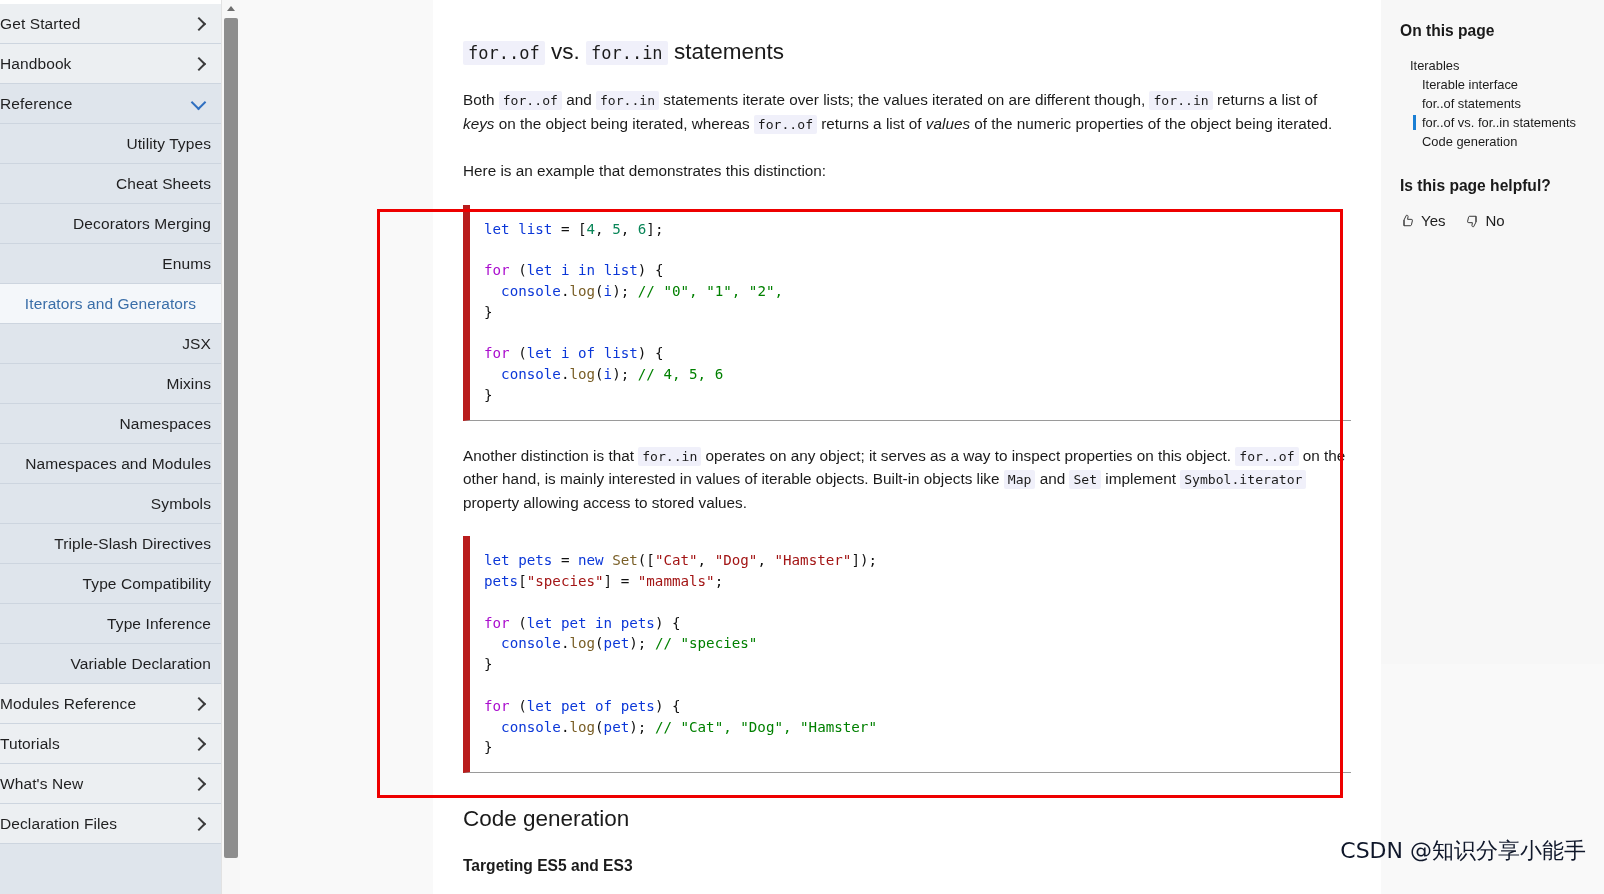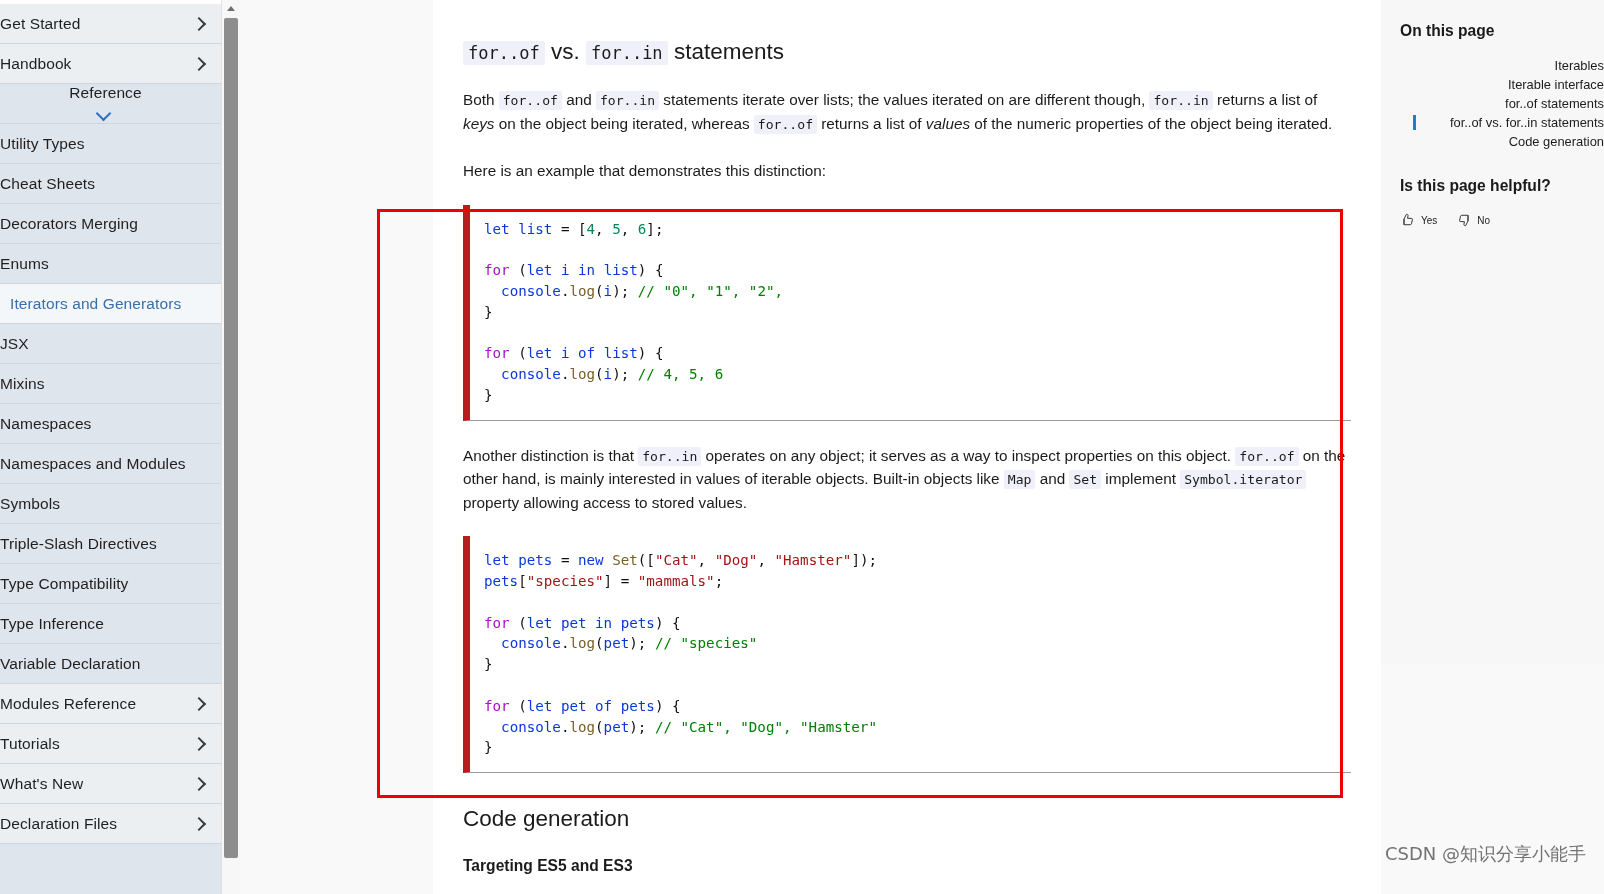--- a/index.html
+++ b/index.html
@@ -26,23 +26,23 @@
     align-items: center;
     padding: 0 10px 0 0;
     border-bottom: 1px solid #cdd5df;
     font-size: 15.5px;
     color: #1f1f20;
     letter-spacing: .1px;
     white-space: nowrap;
   }
   .nav-item .label { padding-left: 0px; flex: 1 1 auto; }
   .nav-item.top { background: #eceff2; }
-  .nav-item.section { background: #dfe5ec; flex-direction: column; }
-  .nav-item.child { background: #dfe5ec; }
-  .nav-item.active { background: #f4f7fa; }
+  .nav-item.section { background: #dfe5ec; }
+  .nav-item.child { background: #dfe5ec; text-align: right; }
+  .nav-item.active { background: #f4f7fa; text-align: center; }
   .nav-item.active .label { color: #3a6ea8; padding-left: 10px; }
   .chev {
     width: 16px; height: 16px;
     flex: 0 0 16px;
     position: relative;
     margin-right: 4px;
   }
   .chev::before {
     content: "";
     position: absolute;
@@ -172,21 +172,20 @@
     color: #1a1a1a;
     margin-bottom: 16px;
   }
   .toc-link {
     position: relative;
     font-size: 12.9px;
     color: #1c1c1c;
     line-height: 19px;
     padding-left: 10px;
     white-space: nowrap;
-    text-align: right;
   }
   .toc-link.l2 { padding-left: 22px; }
   .toc-link.cur::before {
     content: "";
     position: absolute;
     left: 13px; top: 2px;
     width: 2.5px; height: 15px;
     background: #1a7fd4;
   }
   .helpful-title {
@@ -196,32 +195,32 @@
     margin-top: 26px;
   }
   .helpful-row {
     display: flex;
     align-items: center;
     margin-top: 17px;
     gap: 7px;
   }
   .vote {
     display: flex; align-items: center; gap: 5px;
-    font-size: 10px; color: #1c1c1c;
+    font-size: 15px; color: #1c1c1c;
     margin-right: 12px;
     cursor: pointer;
   }
   .vote svg { display: block; }
 
   
   #watermark {
     position: absolute;
     right: 18px; bottom: 28px;
-    font-size: 18px;
-    color: #737373;
+    font-size: 22px;
+    color: #0f172a;
     font-family: "DejaVu Sans", sans-serif;
     white-space: nowrap;
   }
   .bold { font-weight: 700; }
 </style>
 </head>
 <body>
 
 <div id="root">
 

